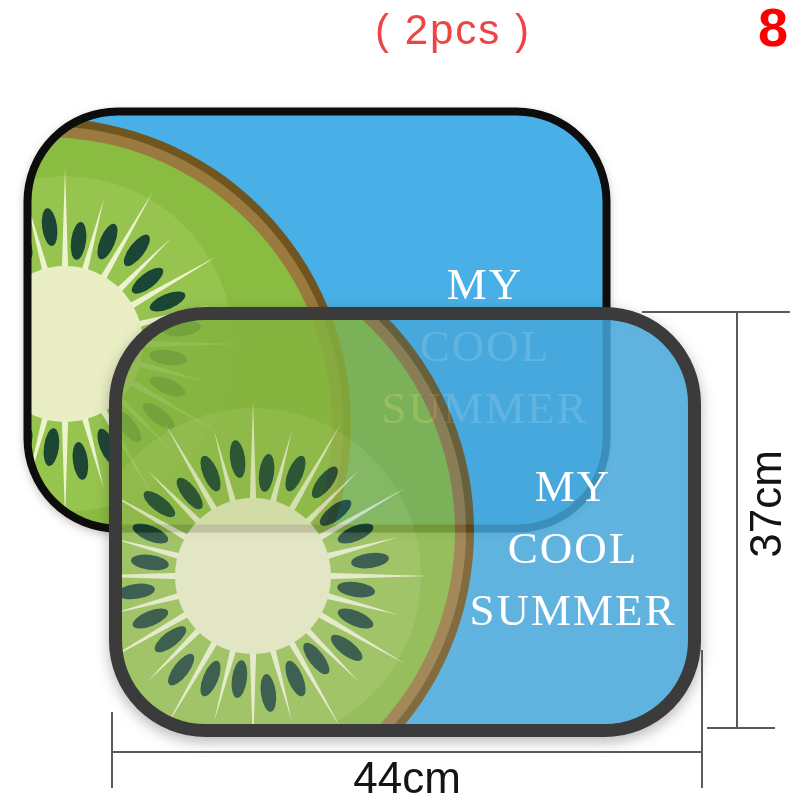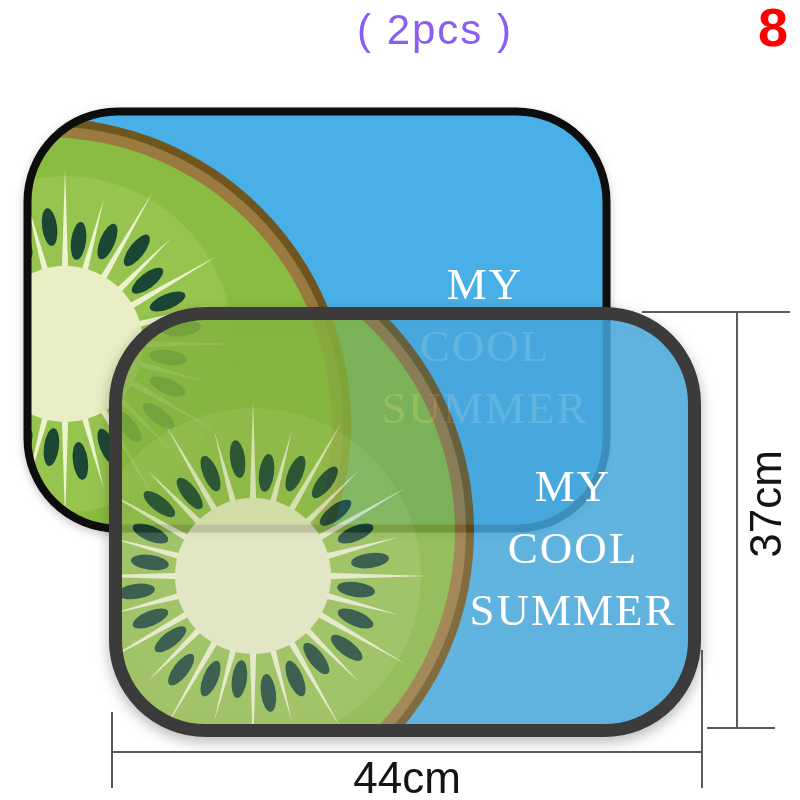--- a/index.html
+++ b/index.html
@@ -3,22 +3,22 @@
 <meta charset="utf-8">
 <style>
   html,body{margin:0;padding:0}
   body{
     width:800px;height:800px;position:relative;overflow:hidden;
     background:#ffffff;
     font-family:"Liberation Sans",sans-serif;
   }
   
   .quantity-label{
-    position:absolute;top:6px;left:435px;transform:translateX(-50%);
-    font-size:42px;letter-spacing:2px;color:#8b5cf6;white-space:nowrap;
+    position:absolute;top:6px;left:453px;transform:translateX(-50%);
+    font-size:42px;letter-spacing:2px;color:#ef4444;white-space:nowrap;
   }
   .page-number{
     position:absolute;top:-4px;right:12px;
     font-size:54px;font-weight:bold;color:var(--page-number-red,#f00);
   }
   
   svg.shade{position:absolute;width:594px;height:432px;overflow:visible}
   .shade-back{left:20px;top:104px;filter:drop-shadow(0 3px 4px rgba(40,40,40,.25))}
   .shade-front{left:108px;top:306px;filter:drop-shadow(0 5px 7px rgba(40,40,40,.33))}
   .shade-bg{fill:var(--shade-blue)}

